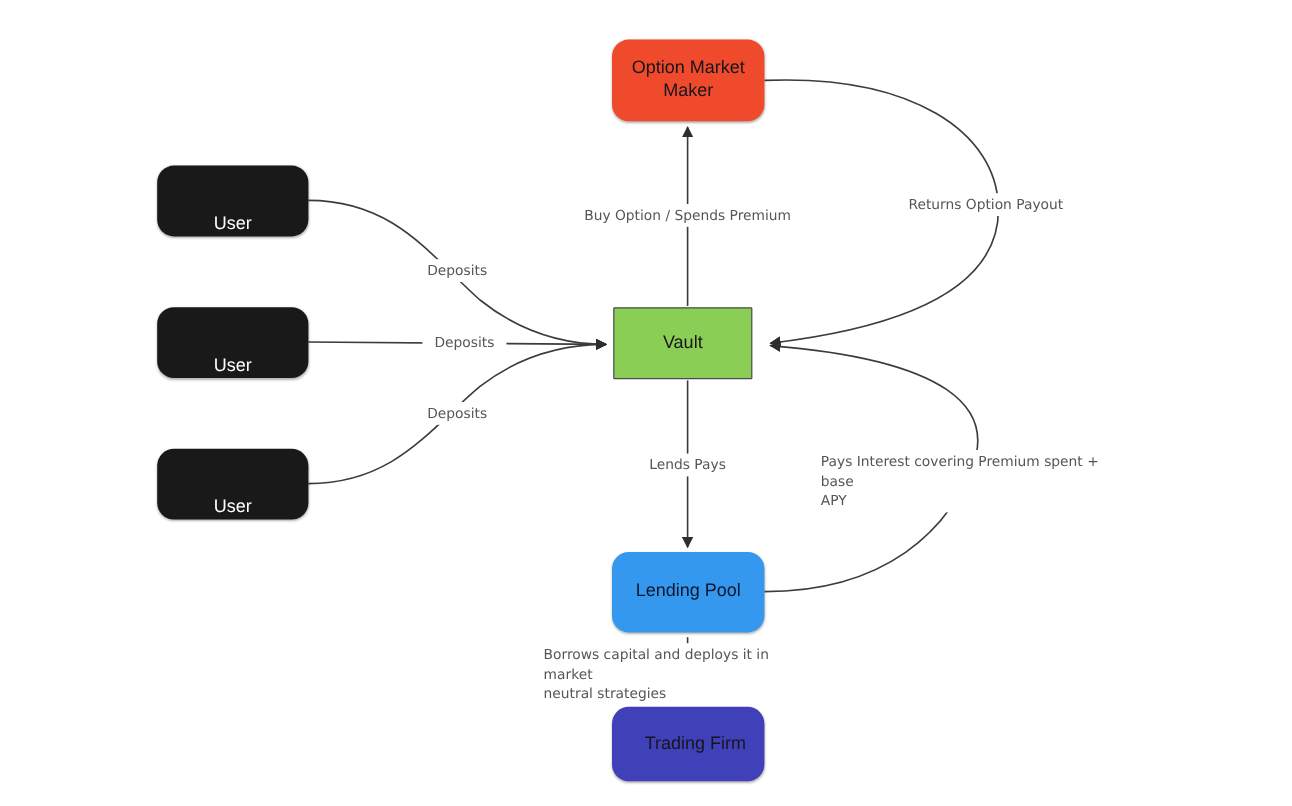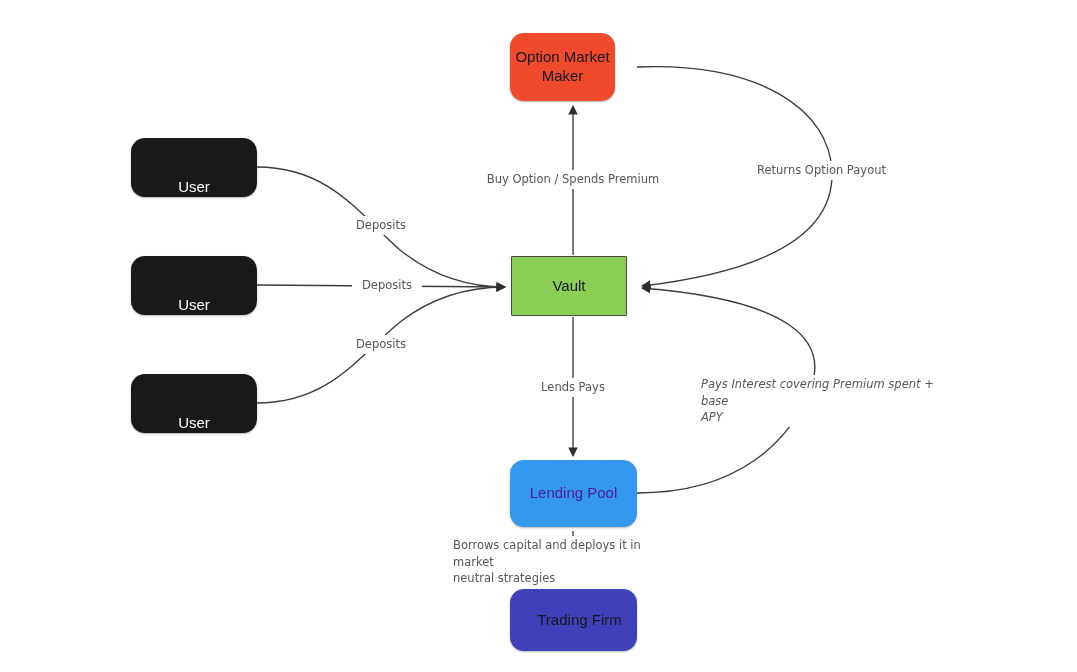--- a/index.html
+++ b/index.html
@@ -55,21 +55,21 @@
   }
   .node-vault {
     background: #8BCE55;
     color: #16161c;
     border: 1.4px solid #4a4a4a;
     border-radius: 1px;
     font-size: 15px;
   }
   .node-lending {
     background: #3498EE;
-    color: #4c1d95;
+    color: #0f172a;
     border-radius: 14px;
     font-size: 15px;
     box-shadow: 0 1px 2px rgba(0,0,0,0.30);
   }
   .node-trading {
     background: #4040B8;
     color: #16161c;
     border-radius: 14px;
     font-size: 15px;
     box-shadow: 0 1px 2px rgba(0,0,0,0.30);
@@ -125,21 +125,21 @@
   </div>
 
   <div class="node node-user" style="left:131px; top:256px; width:126px; height:59px;">
     <span class="node-label">User</span>
   </div>
 
   <div class="node node-user" style="left:131px; top:374px; width:126px; height:59px;">
     <span class="node-label">User</span>
   </div>
 
-  <div class="node node-omm" style="left:510px; top:33px; width:105px; height:68px;">
+  <div class="node node-omm" style="left:510px; top:33px; width:127px; height:68px;">
     <span class="node-label">Option Market
 Maker</span>
   </div>
 
   <div class="node node-vault" style="left:511px; top:256px; width:116px; height:60px;">
     <span class="node-label">Vault</span>
   </div>
 
   <div class="node node-lending" style="left:510px; top:460px; width:127px; height:67px;">
     <span class="node-label">Lending Pool</span>
@@ -154,19 +154,19 @@
   <div class="edge-label el-center" style="left:352px; top:276px; width:70px;">Deposits</div>
 
   <div class="edge-label el-center" style="left:346px; top:335px; width:70px;">Deposits</div>
 
   <div class="edge-label el-center" style="left:483px; top:170px; width:180px;">Buy Option / Spends Premium</div>
 
   <div class="edge-label el-center" style="left:750px; top:161px; width:143px;">Returns Option Payout</div>
 
   <div class="edge-label el-center" style="left:531px; top:378px; width:84px;">Lends Pays</div>
 
-  <div class="edge-label el-left" style="left:698px; top:375px; width:246px;font-style:italic;">Pays Interest covering Premium spent + base
+  <div class="edge-label el-left" style="left:681px; top:375px; width:246px;">Pays Interest covering Premium spent + base
 APY</div>
 
   <div class="edge-label el-left" style="left:450px; top:536px; width:220px;">Borrows capital and deploys it in market
 neutral strategies</div>
 
 </div>
 
 </body></html>

